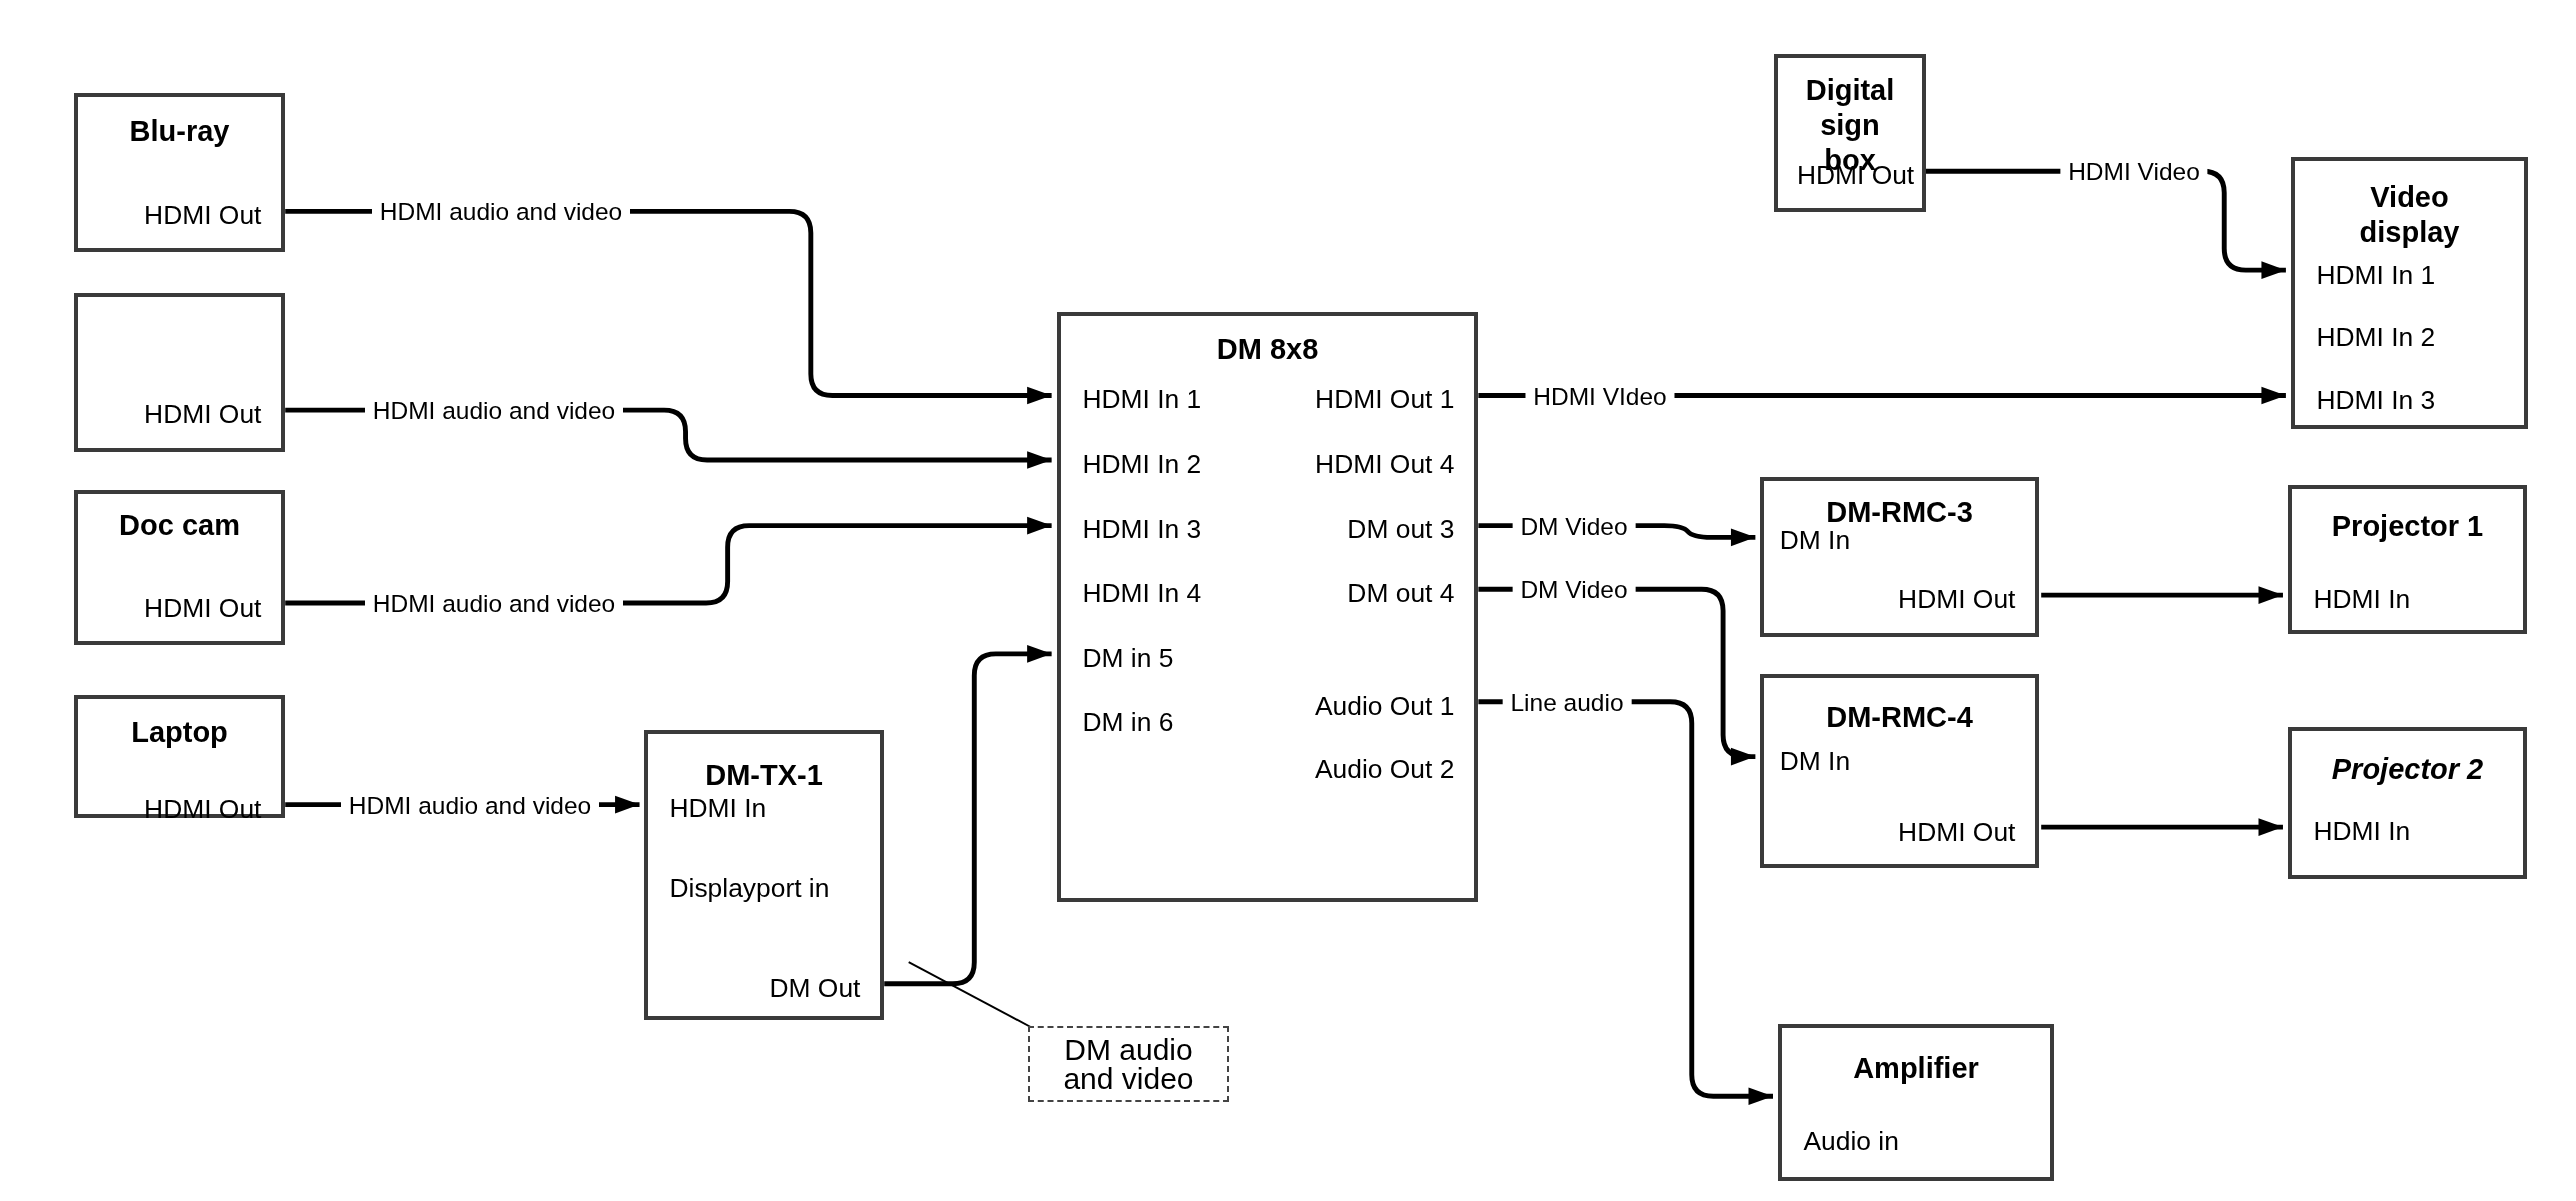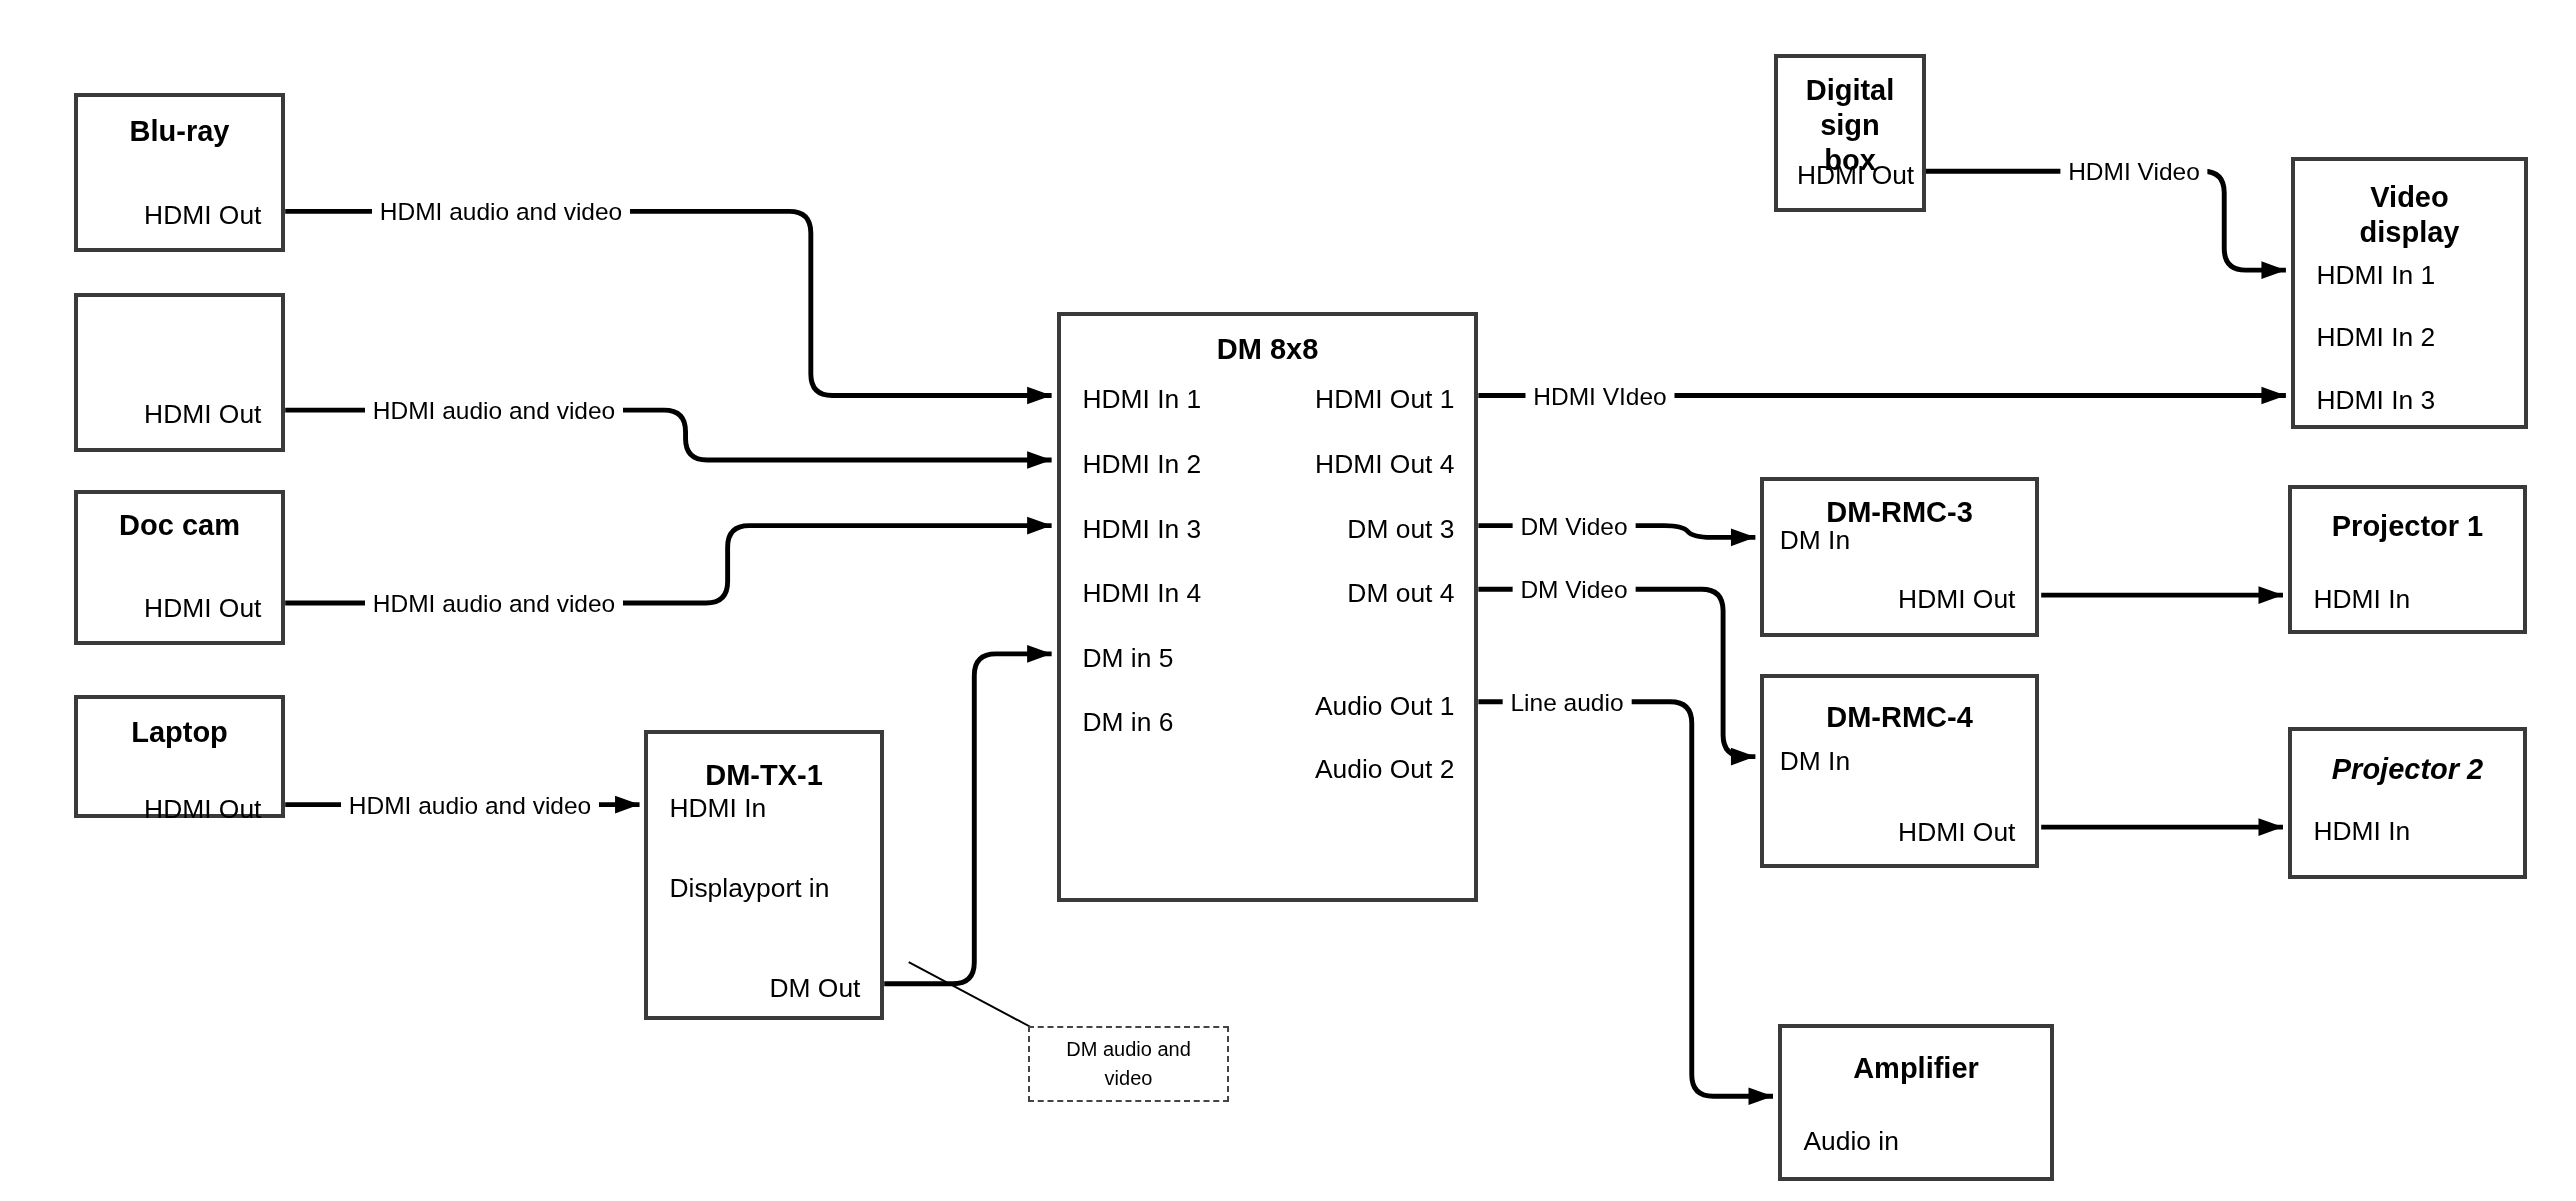--- a/index.html
+++ b/index.html
@@ -26,21 +26,21 @@
   }
   .port.pleft  { left:21.5px; }
   .port.pright { right:19.6px; }
   .wire-label {
     position:absolute; transform:translate(-50%,-50%);
     background:#ffffff; padding:0 7.8px; font-size:24.5px; line-height:29px;
     white-space:nowrap;
   }
   .callout {
     position:absolute; border:2px dashed #444444; background:#ffffff;
-    box-sizing:border-box; text-align:center; font-size:20px; line-height:29px;
+    box-sizing:border-box; text-align:center; font-size:30px; line-height:29px;
   }
   .callout .callout-inner { width:166px; margin:6.9px auto 0 auto; }
 </style>
 </head>
 <body>
 
 <div id="canvas">
 
   <svg id="wires" viewBox="0 0 2631 1227" xmlns="http://www.w3.org/2000/svg">
     <defs>

